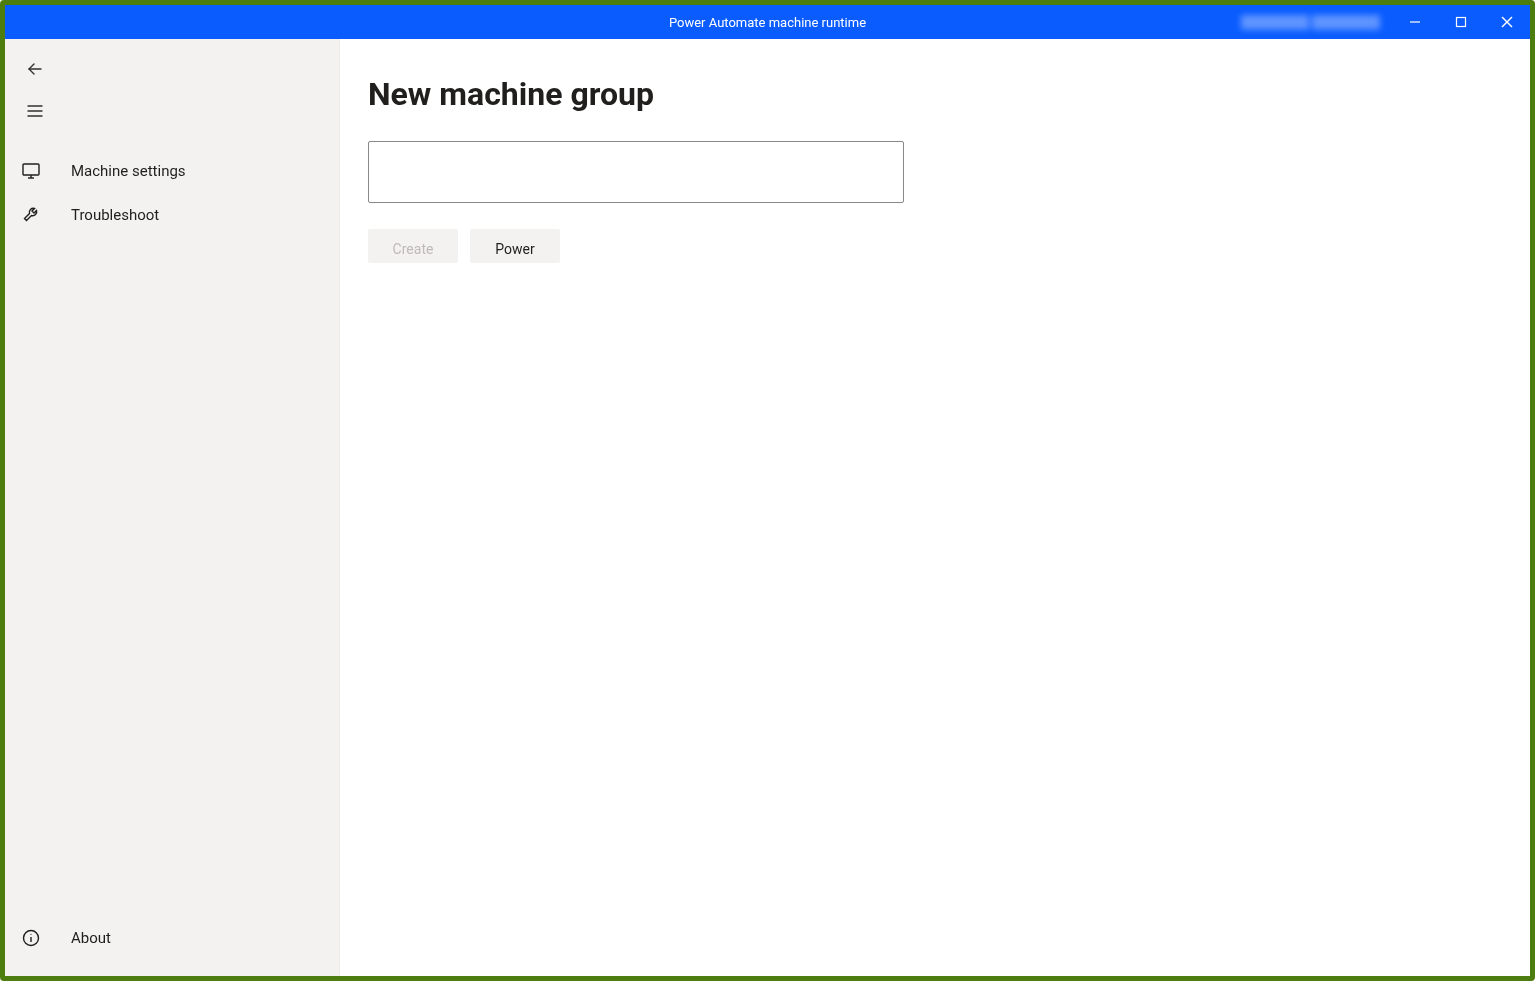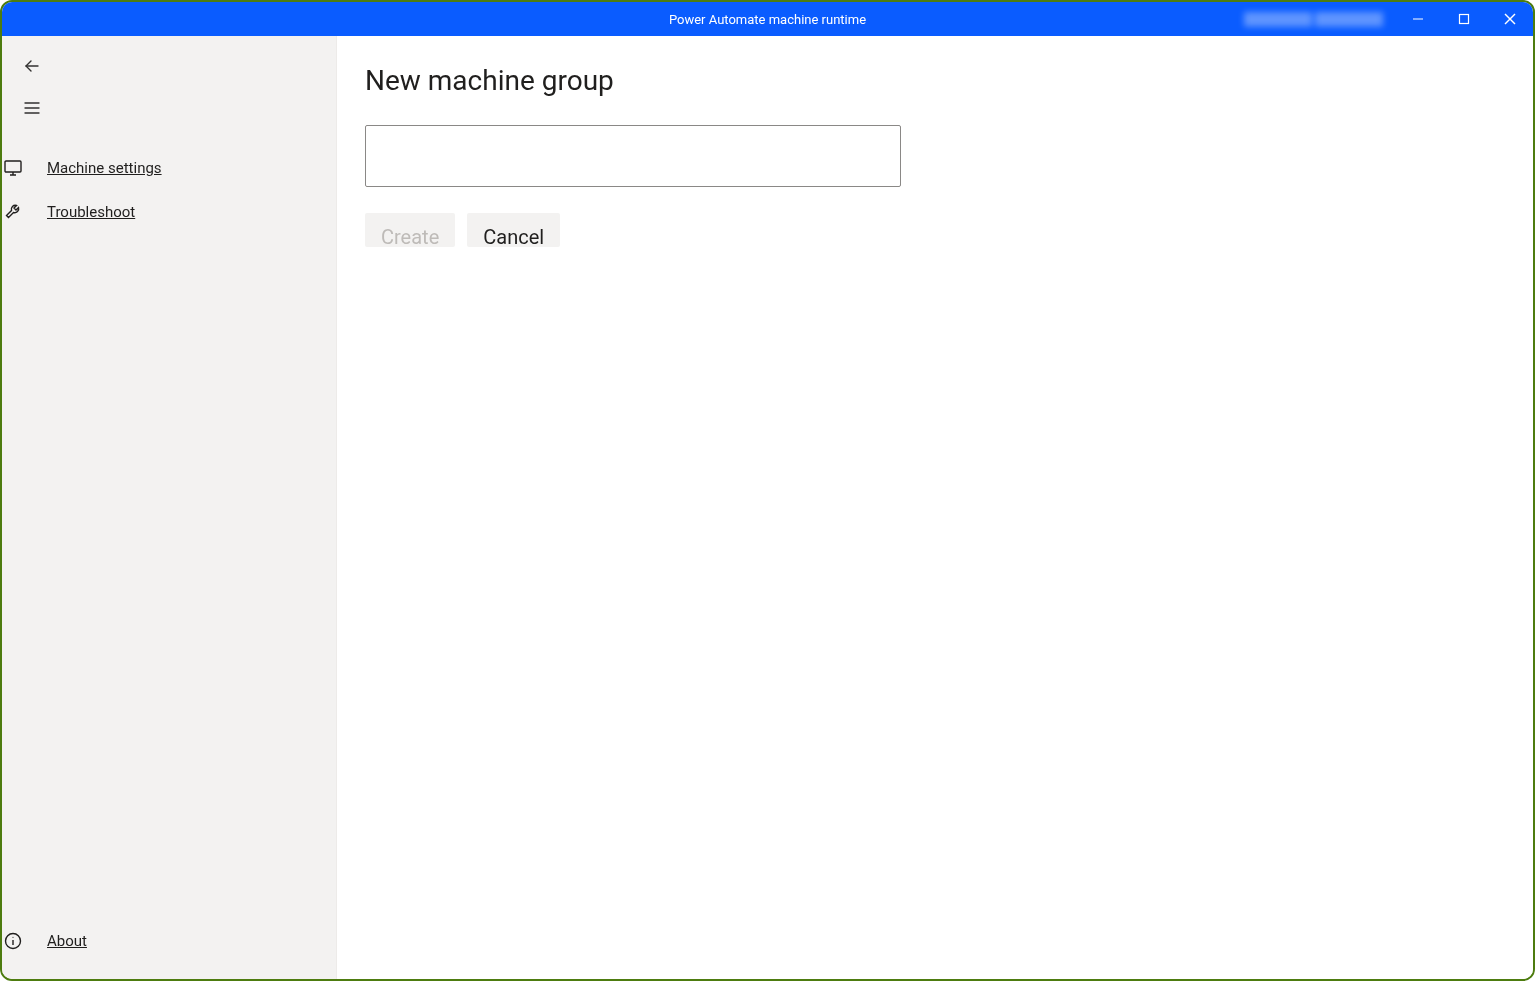--- a/index.html
+++ b/index.html
@@ -21,22 +21,22 @@
     background:#fff;
     height:981px;
     width:1535px;
     overflow:hidden;
   }
   .window{
     display:flex;
     flex-direction:column;
     width:100%;
     height:100%;
-    border:2px solid #4d7c0f;
-    border-radius:12px;
+    border:5px solid #4d7c0f;
+    border-radius:4px;
     overflow:hidden;
   }
   
   .titlebar{
     background:var(--titlebar-blue);
     color:#fff;
     height:34px;
     display:flex;
     align-items:center;
     justify-content:center;
@@ -91,26 +91,25 @@
     cursor:default;
   }
   .nav{
     margin-top:22px;
     display:flex;flex-direction:column;
   }
   .nav-item{
     height:44px;
     display:flex;
     align-items:center;
-    gap:24px;
-    padding:0 16px 0 1px;
+    gap:30px;
+    padding:0 16px 0 16px;
     position:relative;
     font-size:15px;
     color:var(--text);
-    text-decoration:underline;
   }
   .nav-item.active::before{
     content:"";
     position:absolute;
     left:0;top:6px;bottom:6px;
     width:3px;
     background:var(--accent);
     border-radius:2px;
   }
   .nav-item .icn{width:20px;height:20px;display:flex;align-items:center;justify-content:center;}
@@ -122,23 +121,23 @@
   .sb-footer .nav-item{height:36px;font-size:15px;}
 
   
   .main{
     flex:1 1 auto;
     padding:24px 28px;
     overflow:auto;
     background:#fff;
   }
   .page-title{
-    font-size:28px;
-    font-weight:400;
-    margin:4px 0 28px 0;
+    font-size:32px;
+    font-weight:700;
+    margin:12px 0 28px 0;
   }
   .field{
     max-width:536px;
     margin-bottom:22px;
   }
   .label-row{
     font-size:15px;
     margin-bottom:8px;
   }
   .req{color:var(--required);margin-left:2px;}
@@ -156,21 +155,21 @@
   .text-input{height:34px;}
   .text-area{height:62px;resize:none;}
   .btn-row{display:flex;gap:12px;margin-top:8px;}
   .btn{
     min-width:90px;height:34px;
     padding:12px 16px;
     border:none;
     border-radius:2px;
     background:var(--btn-bg);
     color:var(--text);
-    font-size:20px;
+    font-size:14px;
     font-family:inherit;
     cursor:pointer;
   }
   .btn:disabled{
     color:var(--btn-disabled-text);
     cursor:default;
   }
 </style>
 </head>
 <body>
@@ -259,18 +258,18 @@
     <main class="main">
       <h1 class="page-title">New machine group</h1>
 
 
       <div class="field">
         <textarea class="text-area" value="" style=""></textarea>
       </div>
 
       <div class="btn-row">
         <button class="btn" disabled="">Create</button>
-        <button class="btn">Cancel</button>
+        <button class="btn">Power</button>
       </div>
     </main>
 
   </div>
 </div>
 
 </body></html>

